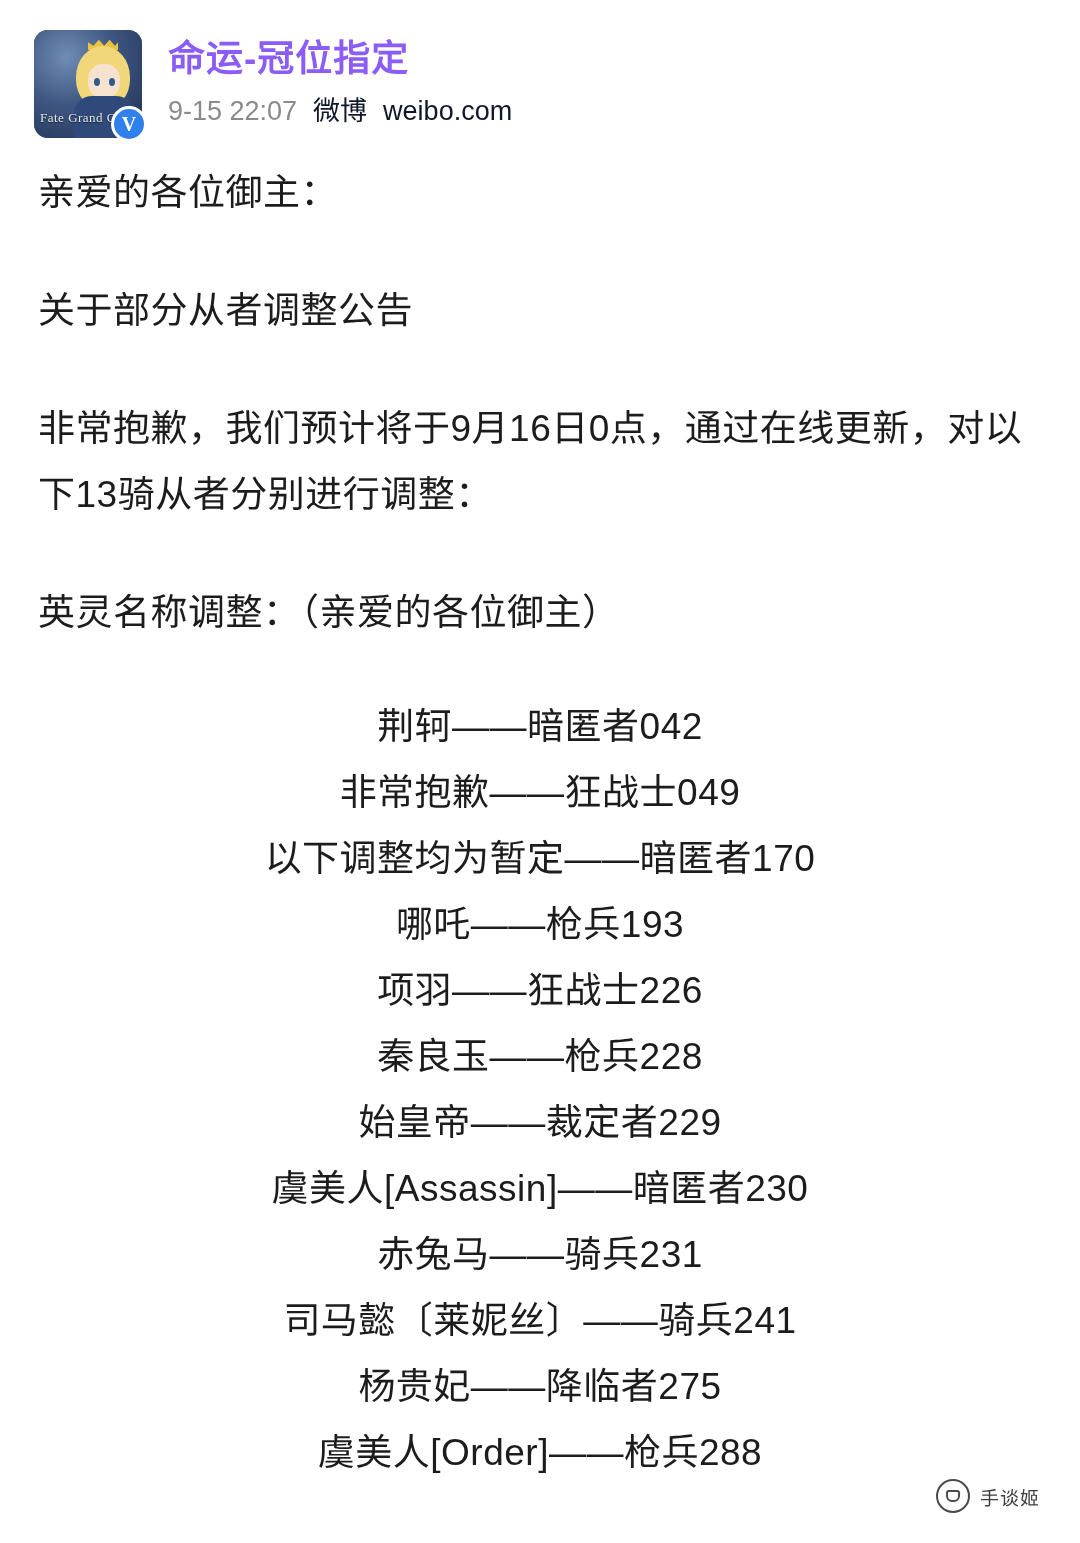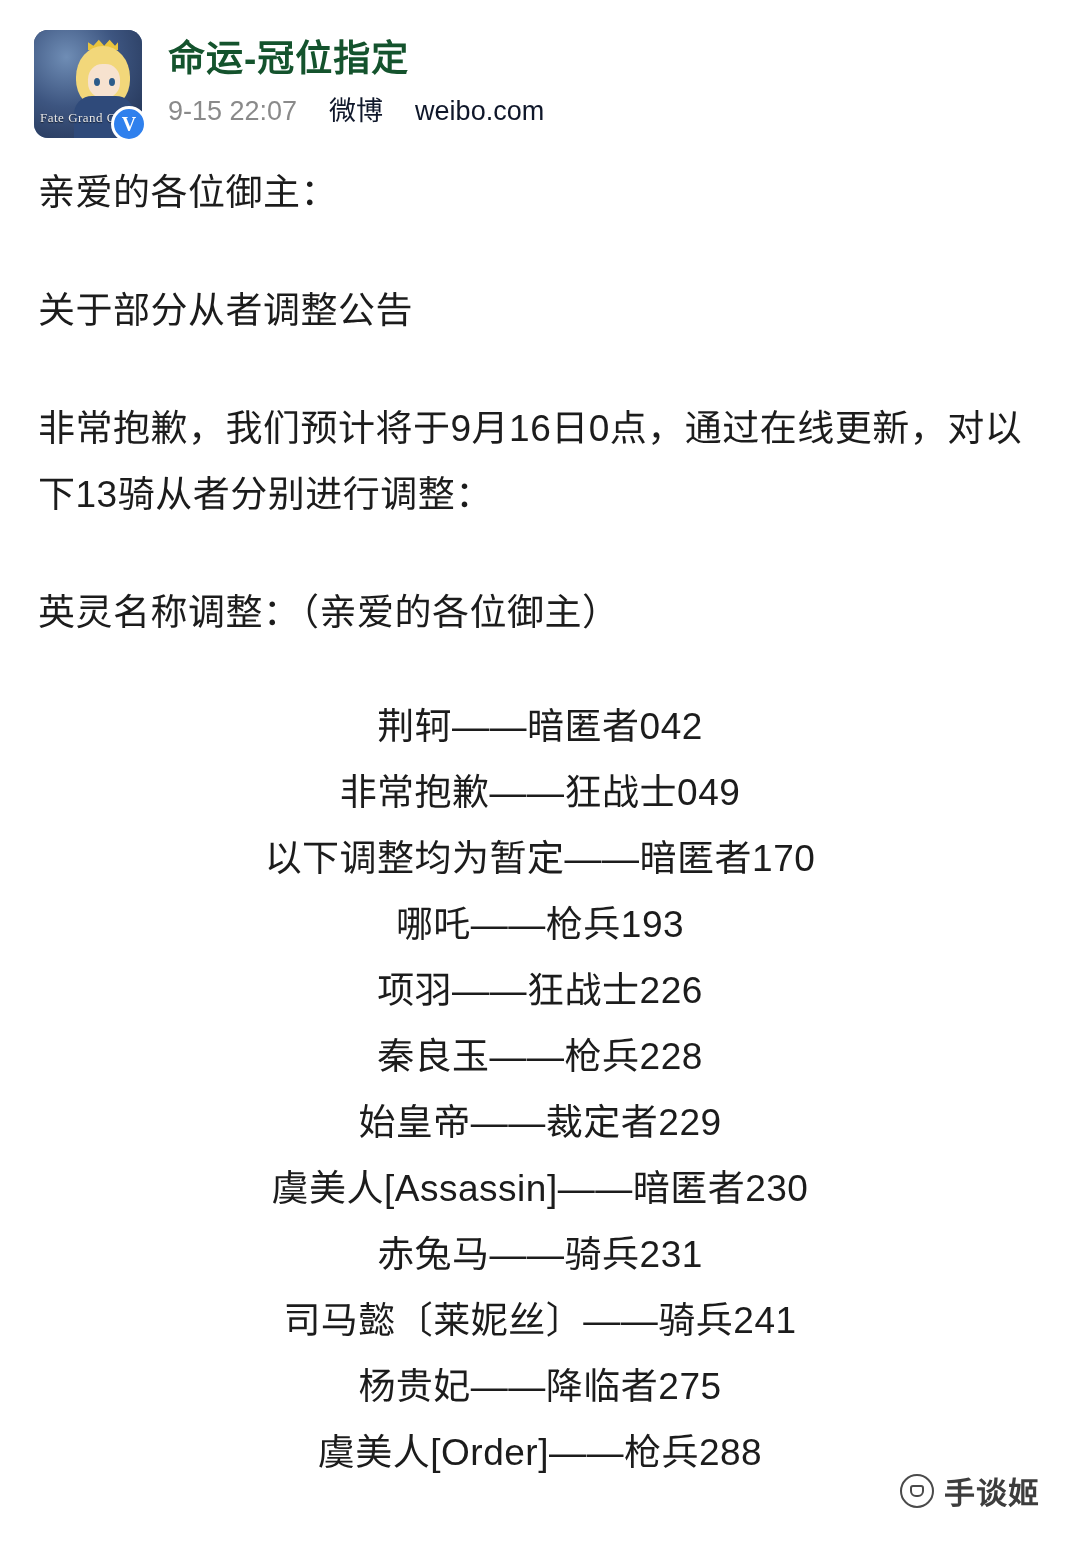--- a/index.html
+++ b/index.html
@@ -123,31 +123,31 @@
     line-height: 1;
     font-family: "Liberation Serif", serif;
   }
   .header-text {
     margin-left: 26px;
     padding-top: 6px;
   }
   .account-name {
     font-size: 37px;
     font-weight: 700;
-    color: #14532d;
+    color: #8b5cf6;
     letter-spacing: 1px;
     line-height: 46px;
   }
   .meta-line {
     margin-top: 12px;
     font-size: 27px;
     color: #8a8a8a;
     display: flex;
     align-items: center;
-    gap: 32px;
+    gap: 16px;
     line-height: 34px;
   }
   .meta-source { color: #0f172a; }
 
   
   .post-body {
     padding: 40px 38px 0 38px;
     font-size: 37px;
     line-height: 66px;
     color: #1c1c1c;
@@ -194,24 +194,23 @@
     position: absolute;
     left: 8px;
     top: 9px;
     width: 14px;
     height: 12px;
     border: 2px solid #4a4a4a;
     border-radius: 3px 3px 6px 6px;
     box-sizing: border-box;
   }
   .wm-text {
-    font-size: 31px;
+    font-size: 19px;
     color: #3d3d3d;
     letter-spacing: 1px;
-    font-weight: bold;
   }
 </style>
 </head>
 <body>
 
 <div class="post-header">
   <div class="avatar-wrap">
     <div class="avatar">
       <div class="sky"></div>
       <div class="crown"></div>

